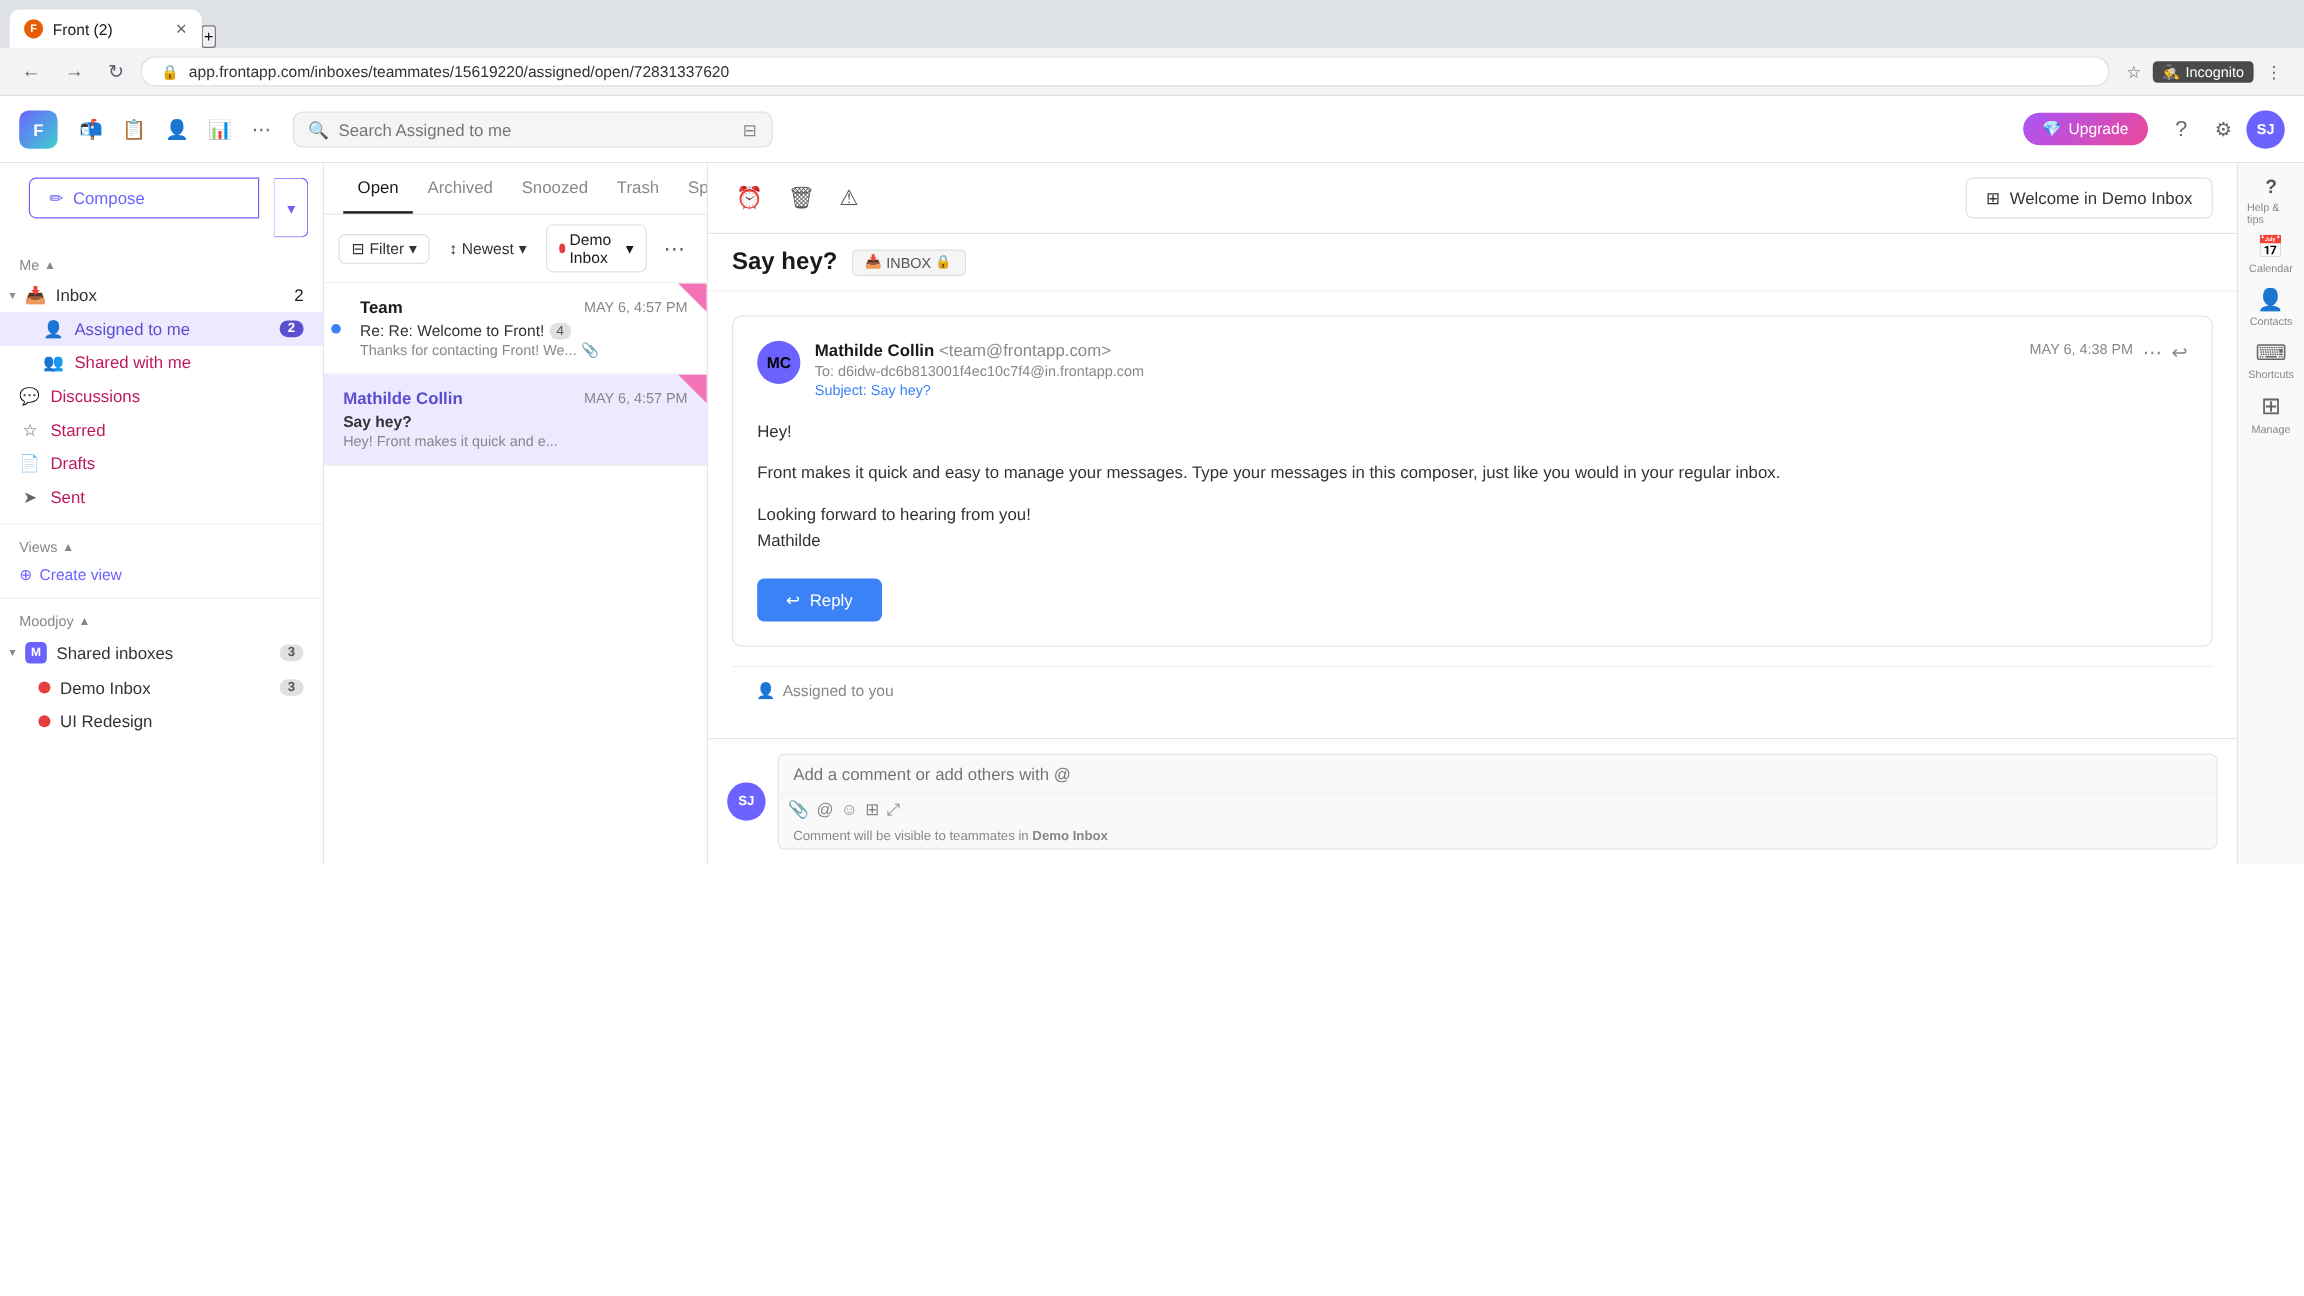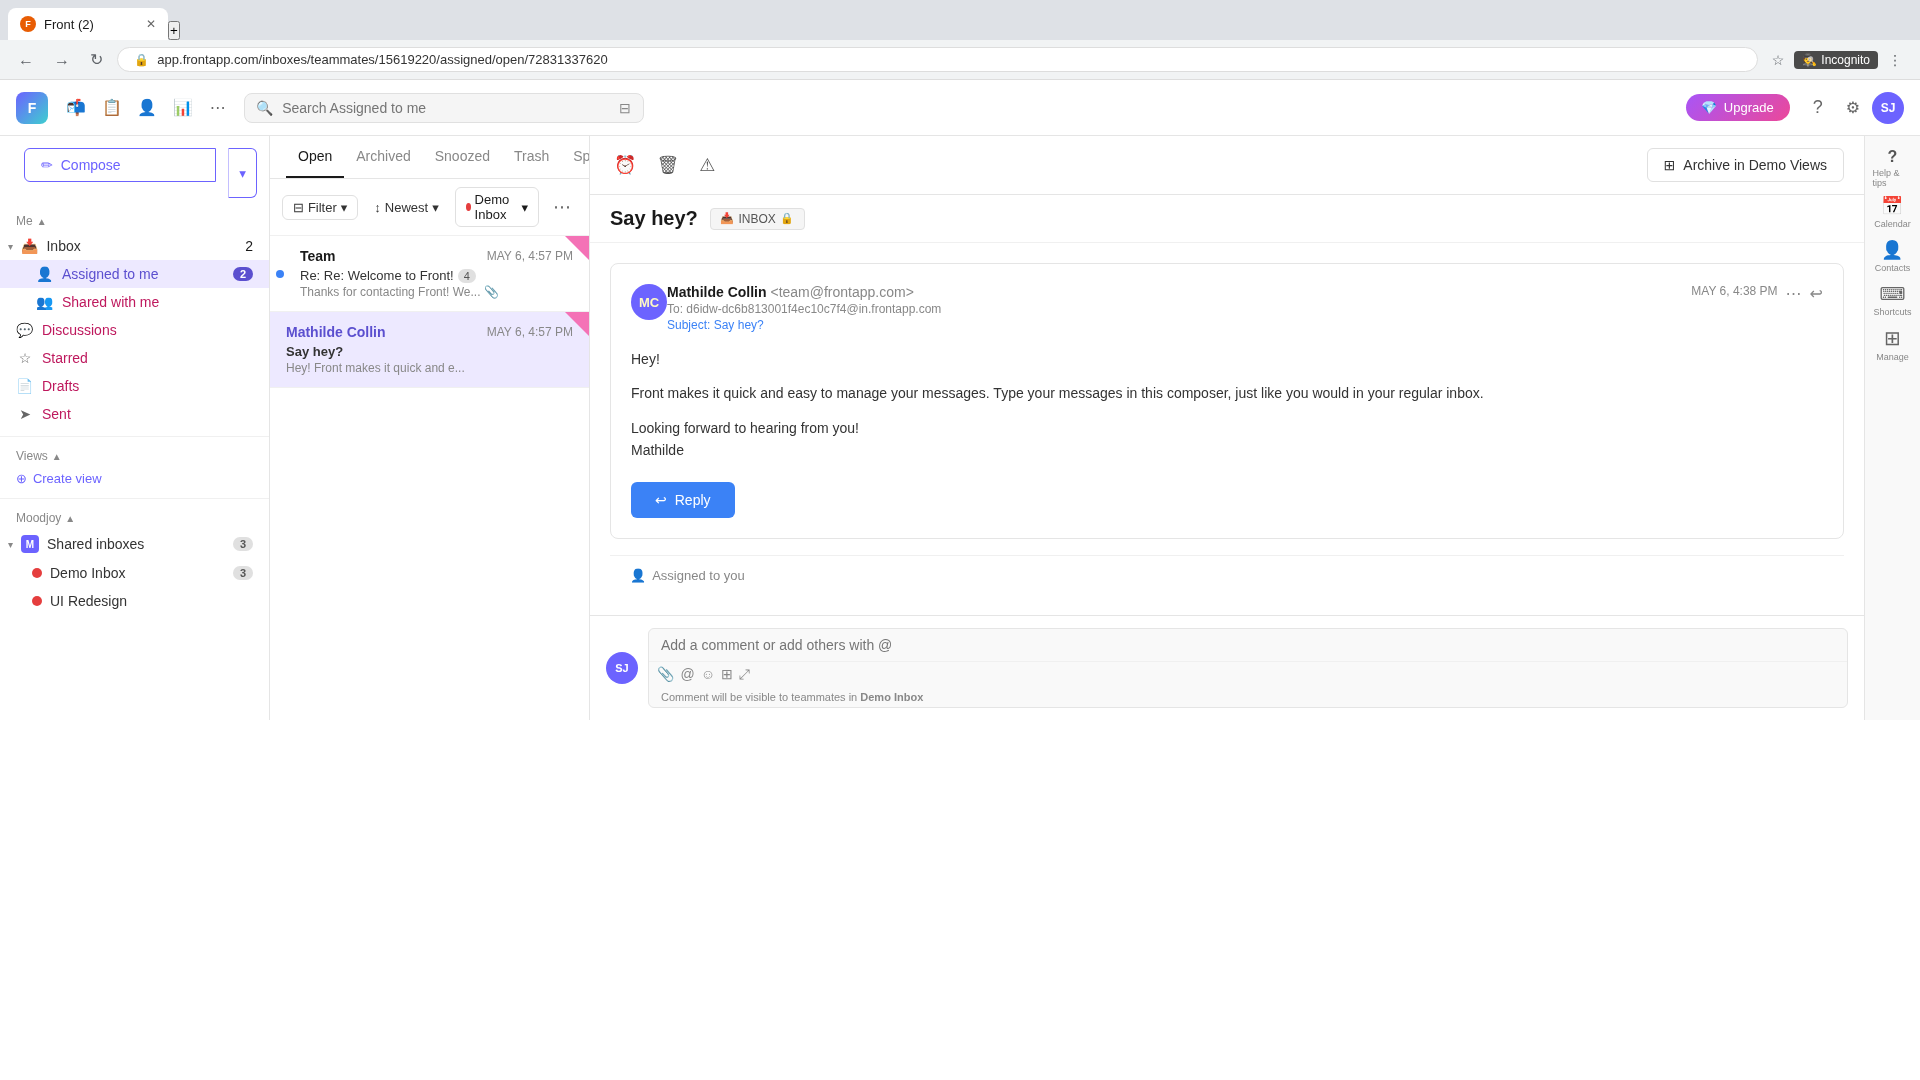--- a/index.html
+++ b/index.html
@@ -88,21 +88,21 @@
     .message-view-toolbar { display: flex; align-items: center; padding: 12px 20px; gap: 12px; border-bottom: 1px solid #e5e5e5; }
     .toolbar-icon-btn { background: none; border: none; cursor: pointer; color: #555; font-size: 18px; padding: 4px; border-radius: 4px; }
     .archive-btn { display: flex; align-items: center; gap: 8px; border: 1px solid #e0e0e0; border-radius: 6px; padding: 8px 16px; font-size: 14px; cursor: pointer; background: #fff; color: #333; margin-left: auto; }
     .message-subject-bar { display: flex; align-items: center; padding: 12px 20px; gap: 12px; border-bottom: 1px solid #f0f0f0; }
     .message-subject-bar h2 { font-size: 20px; font-weight: 600; color: #1a1a1a; }
     .inbox-tag { display: flex; align-items: center; gap: 4px; background: #f5f5f5; border-radius: 4px; padding: 3px 10px; font-size: 12px; color: #555; border: 1px solid #e0e0e0; }
     .inbox-tag .lock-icon { font-size: 11px; }
     .message-content-area { flex: 1; overflow-y: auto; padding: 20px; }
     .email-card { border: 1px solid #e5e5e5; border-radius: 8px; padding: 20px; margin-bottom: 16px; }
     .email-header { display: flex; align-items: flex-start; margin-bottom: 16px; }
-    .email-avatar { width: 36px; height: 36px; background: #6c63ff; border-radius: 50%; display: flex; align-items: center; justify-content: center; color: #fef9c3; font-size: 13px; font-weight: bold; flex-shrink: 0; margin-right: 0; }
+    .email-avatar { width: 36px; height: 36px; background: #6c63ff; border-radius: 50%; display: flex; align-items: center; justify-content: center; color: #000000; font-size: 13px; font-weight: bold; flex-shrink: 0; margin-right: 12px; }
     .email-meta { flex: 1; }
     .email-from { font-weight: 600; font-size: 14px; }
     .email-to { font-size: 12px; color: #888; margin-top: 2px; }
     .email-subject { font-size: 12px; color: #3b82f6; margin-top: 2px; }
     .email-date { font-size: 12px; color: #888; margin-left: auto; }
     .email-actions { display: flex; gap: 8px; margin-left: 8px; }
     .email-action-btn { background: none; border: none; cursor: pointer; color: #888; font-size: 16px; }
     .email-body { font-size: 14px; line-height: 1.6; color: #333; }
     .email-body p { margin-bottom: 12px; }
     .reply-btn-large { background: #3b82f6; color: #fff; border: none; border-radius: 6px; padding: 10px 24px; font-size: 14px; cursor: pointer; display: inline-flex; align-items: center; gap: 8px; font-weight: 500; margin-top: 8px; }
@@ -323,21 +323,21 @@
     </div>
   </div>
 
   <div class="message-view">
     <div class="message-view-toolbar">
       <button class="toolbar-icon-btn" title="Snooze">⏰</button>
       <button class="toolbar-icon-btn" title="Delete">🗑</button>
       <button class="toolbar-icon-btn" title="Mark as spam">⚠</button>
       <button class="archive-btn">
         <span>⊞</span>
-        <span>Archive in Demo Views</span>
+        <span>Welcome in Demo Inbox</span>
       </button>
     </div>
     <div class="message-subject-bar">
       <h2>Say hey?</h2>
       <div class="inbox-tag">
         <span class="lock-icon">📥</span>
         <span>INBOX</span>
         <span class="lock-icon">🔒</span>
       </div>
     </div>

